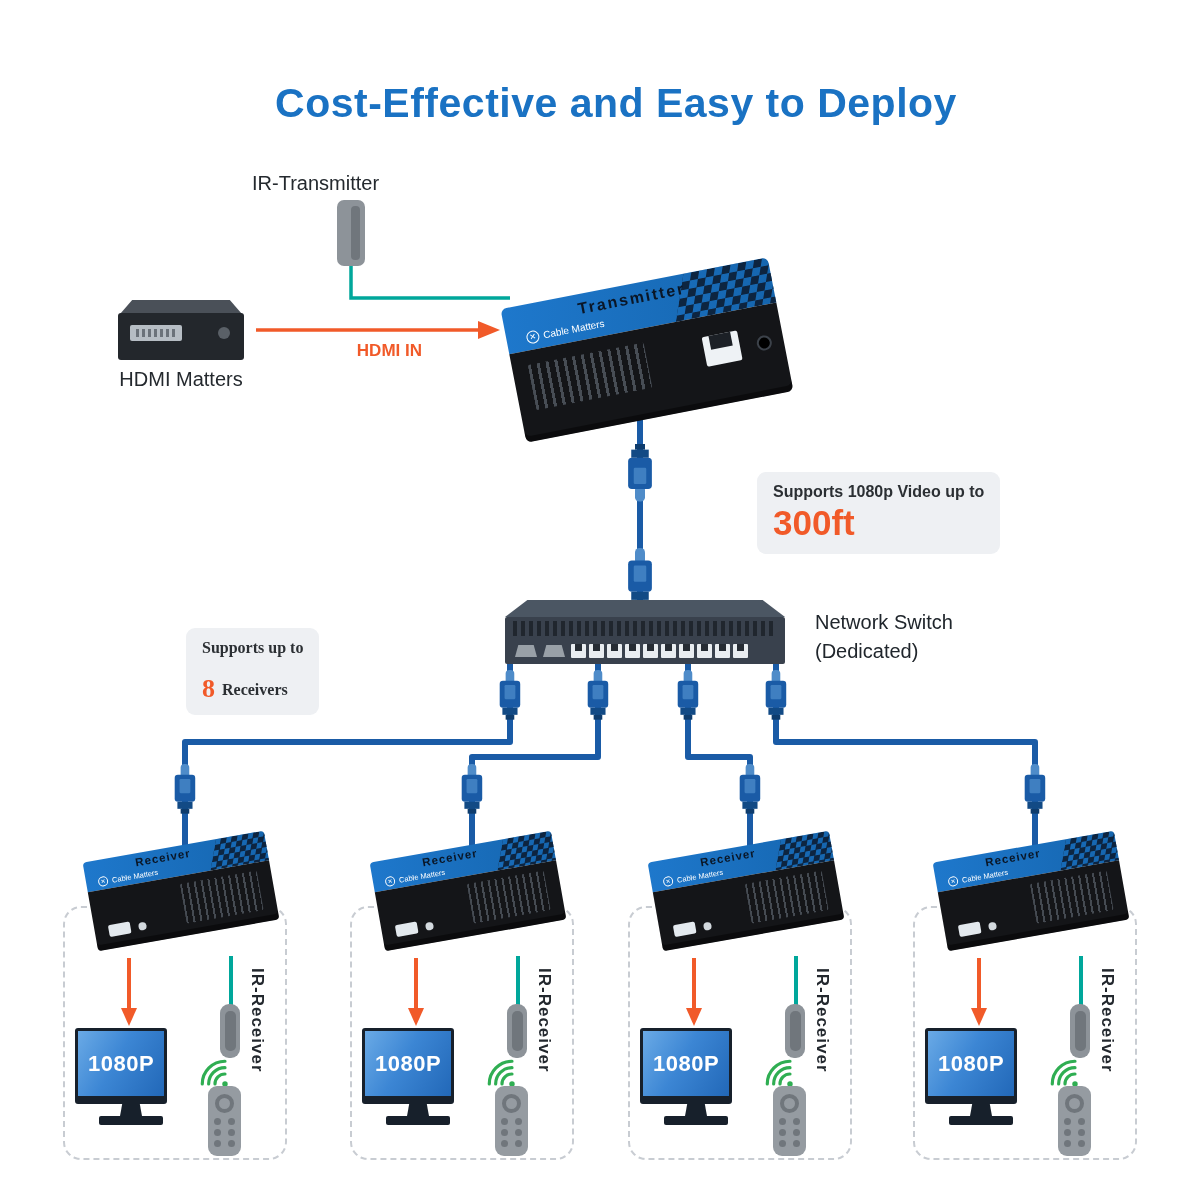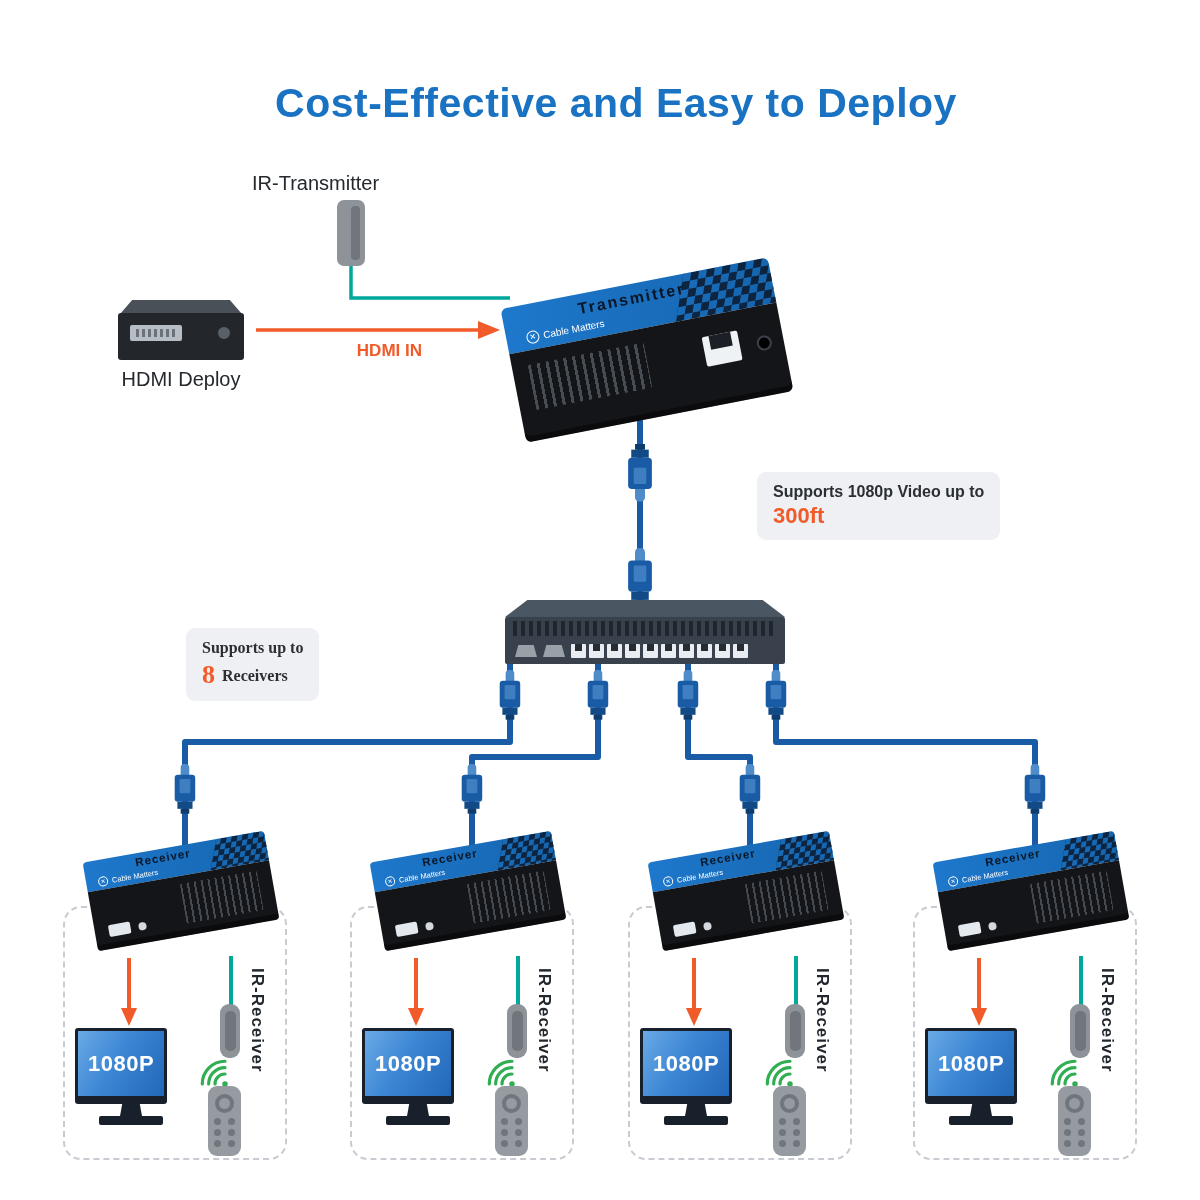--- a/index.html
+++ b/index.html
@@ -78,22 +78,22 @@
   .tx-port::after { content:""; position:absolute; left:7px; top:0; width:22px; height:14px; background:#1c2026; }
   .tx-pwr { position:absolute; right:12px; top:30px; width:11px; height:11px; border-radius:50%; background:#000; border:2px solid #3c424a; }
   .rx-port { position:absolute; left:14px; bottom:12px; width:22px; height:12px; background:#e3e9ee; border-radius:2px; }
   .rx-dot  { position:absolute; left:44px; bottom:13px; width:8px; height:8px; border-radius:50%; background:#d3d9de; }
 
   
   .callout { position:absolute; background:#eef0f3; border-radius:9px; padding:11px 16px; width:fit-content; white-space:nowrap; }
   .c300 { left:757px; top:472px; }
   .c8   { left:186px; top:628px;font-family:Liberation Serif, serif; }
   .co-line1 { font-size:16px; font-weight:bold; color:#2b2f33; }
-  .co-value { font-size:22px; font-weight:bold; color:var(--accent-orange,#f15a29); margin-top:2px; }
-  .co-line2 { margin-top:3px; }
+  .co-value { font-size:35px; font-weight:bold; color:var(--accent-orange,#f15a29); margin-top:2px; }
+  .co-line2 { margin-top:17px; }
   .co-big   { font-size:26px; font-weight:bold; color:var(--accent-orange,#f15a29); margin-right:7px; vertical-align:-2px; }
   .co-suffix{ font-size:16px; font-weight:bold; color:#2b2f33; }
 
   
   .switch  { position:absolute; left:505px; top:600px; width:280px; height:64px; }
   .sw-top  { position:absolute; left:0; top:0; width:100%; height:17px; background:#4b5663;
              clip-path:polygon(0 100%,8% 0,92% 0,100% 100%); }
   .sw-front{ position:absolute; left:0; top:17px; width:100%; height:47px; background:#39414d; border-radius:2px; }
   .sw-vents{ position:absolute; left:8px; right:8px; top:4px; height:15px;
              background:repeating-linear-gradient(90deg,#20262e 0 4px,transparent 4px 8px); }
@@ -175,21 +175,21 @@
       <i></i>
     </div>
 
   <div class="hdmi-src">
     <div class="hs-top"></div>
     <div class="hs-front">
       <div class="hs-display"></div>
       <div class="hs-knob"></div>
     </div>
   </div>
-  <div class="hdmi-src-label">HDMI Deploy</div>
+  <div class="hdmi-src-label">HDMI Matters</div>
   <div class="hdmi-in-label">HDMI IN</div>
 
   <div class="device device-tx">
     <div class="stripe">
       <div class="checker"></div>
       <span class="dev-label">Transmitter</span>
       <span class="brand">
           <i class="logo"></i>
           <span>Cable Matters</span>
         </span>
@@ -218,20 +218,24 @@
         <span class="rj"></span>
         <span class="rj"></span>
         <span class="rj"></span>
         <span class="rj"></span>
         <span class="rj"></span>
         <span class="rj"></span>
         <span class="rj"></span>
         <span class="rj"></span>
       </div>
     </div>
+  </div>
+  <div class="sw-label">
+    <div>Network Switch</div>
+    <div>(Dedicated)</div>
   </div>
 
   <div class="callout c8">
     <div class="co-line1">Supports up to</div>
     <div class="co-line2">
       <span class="co-big">8</span><span class="co-suffix">Receivers</span>
     </div>
   </div>
 
   <div id="groups">

